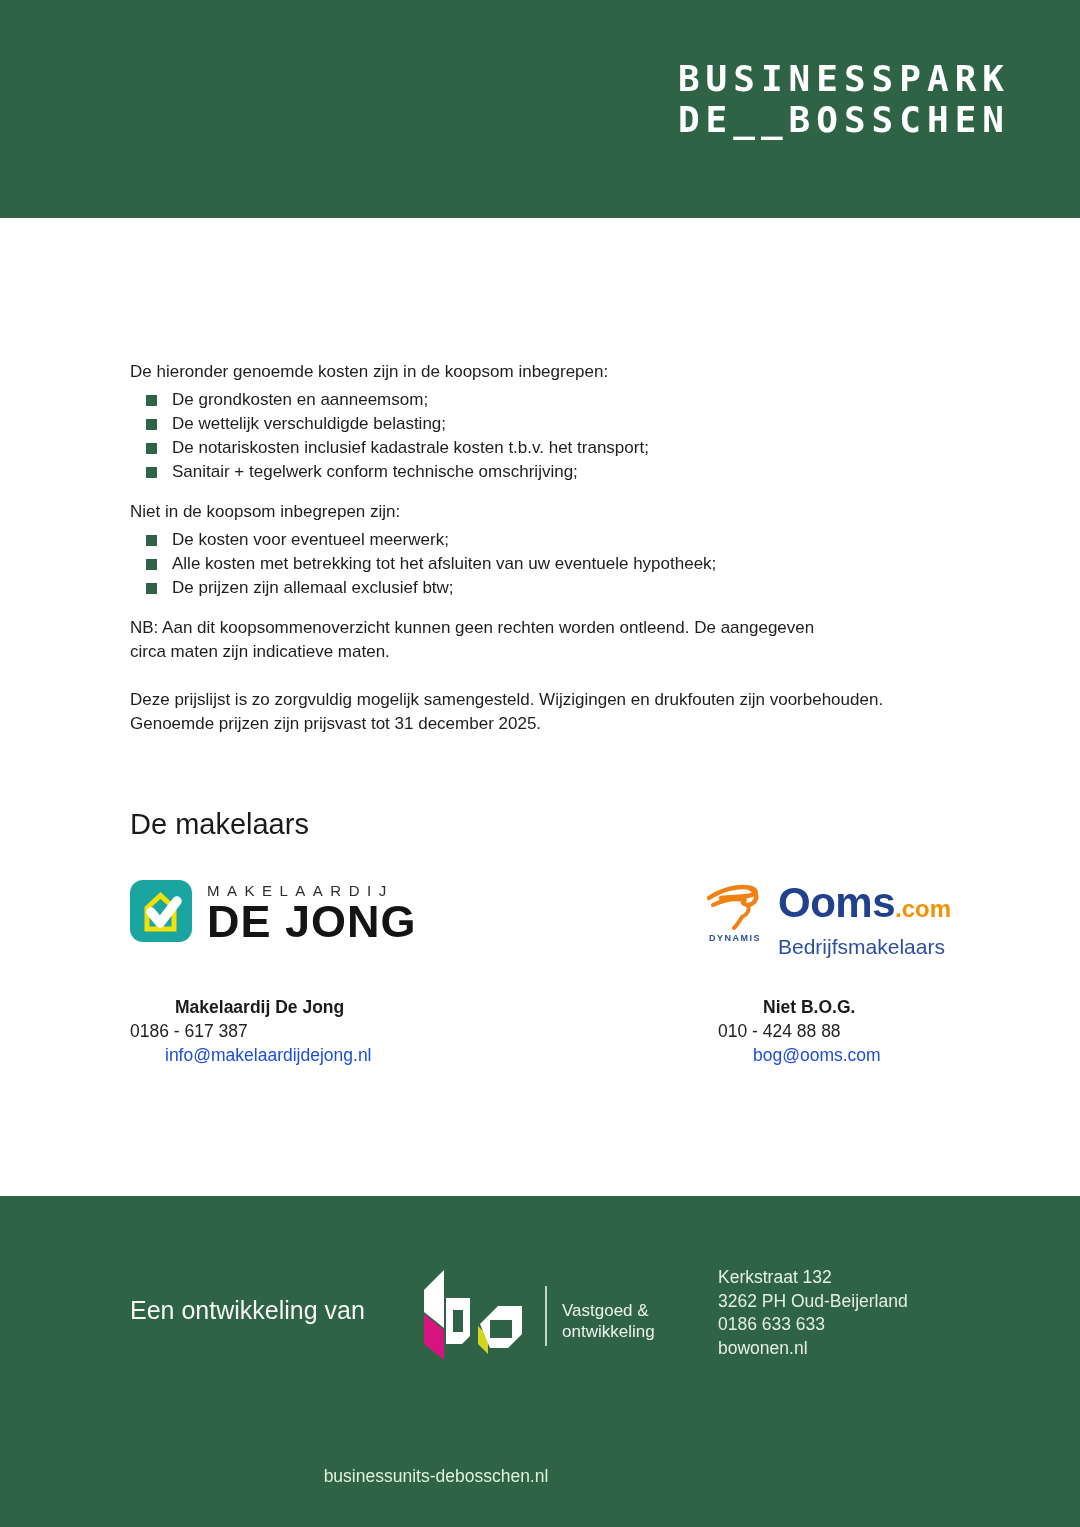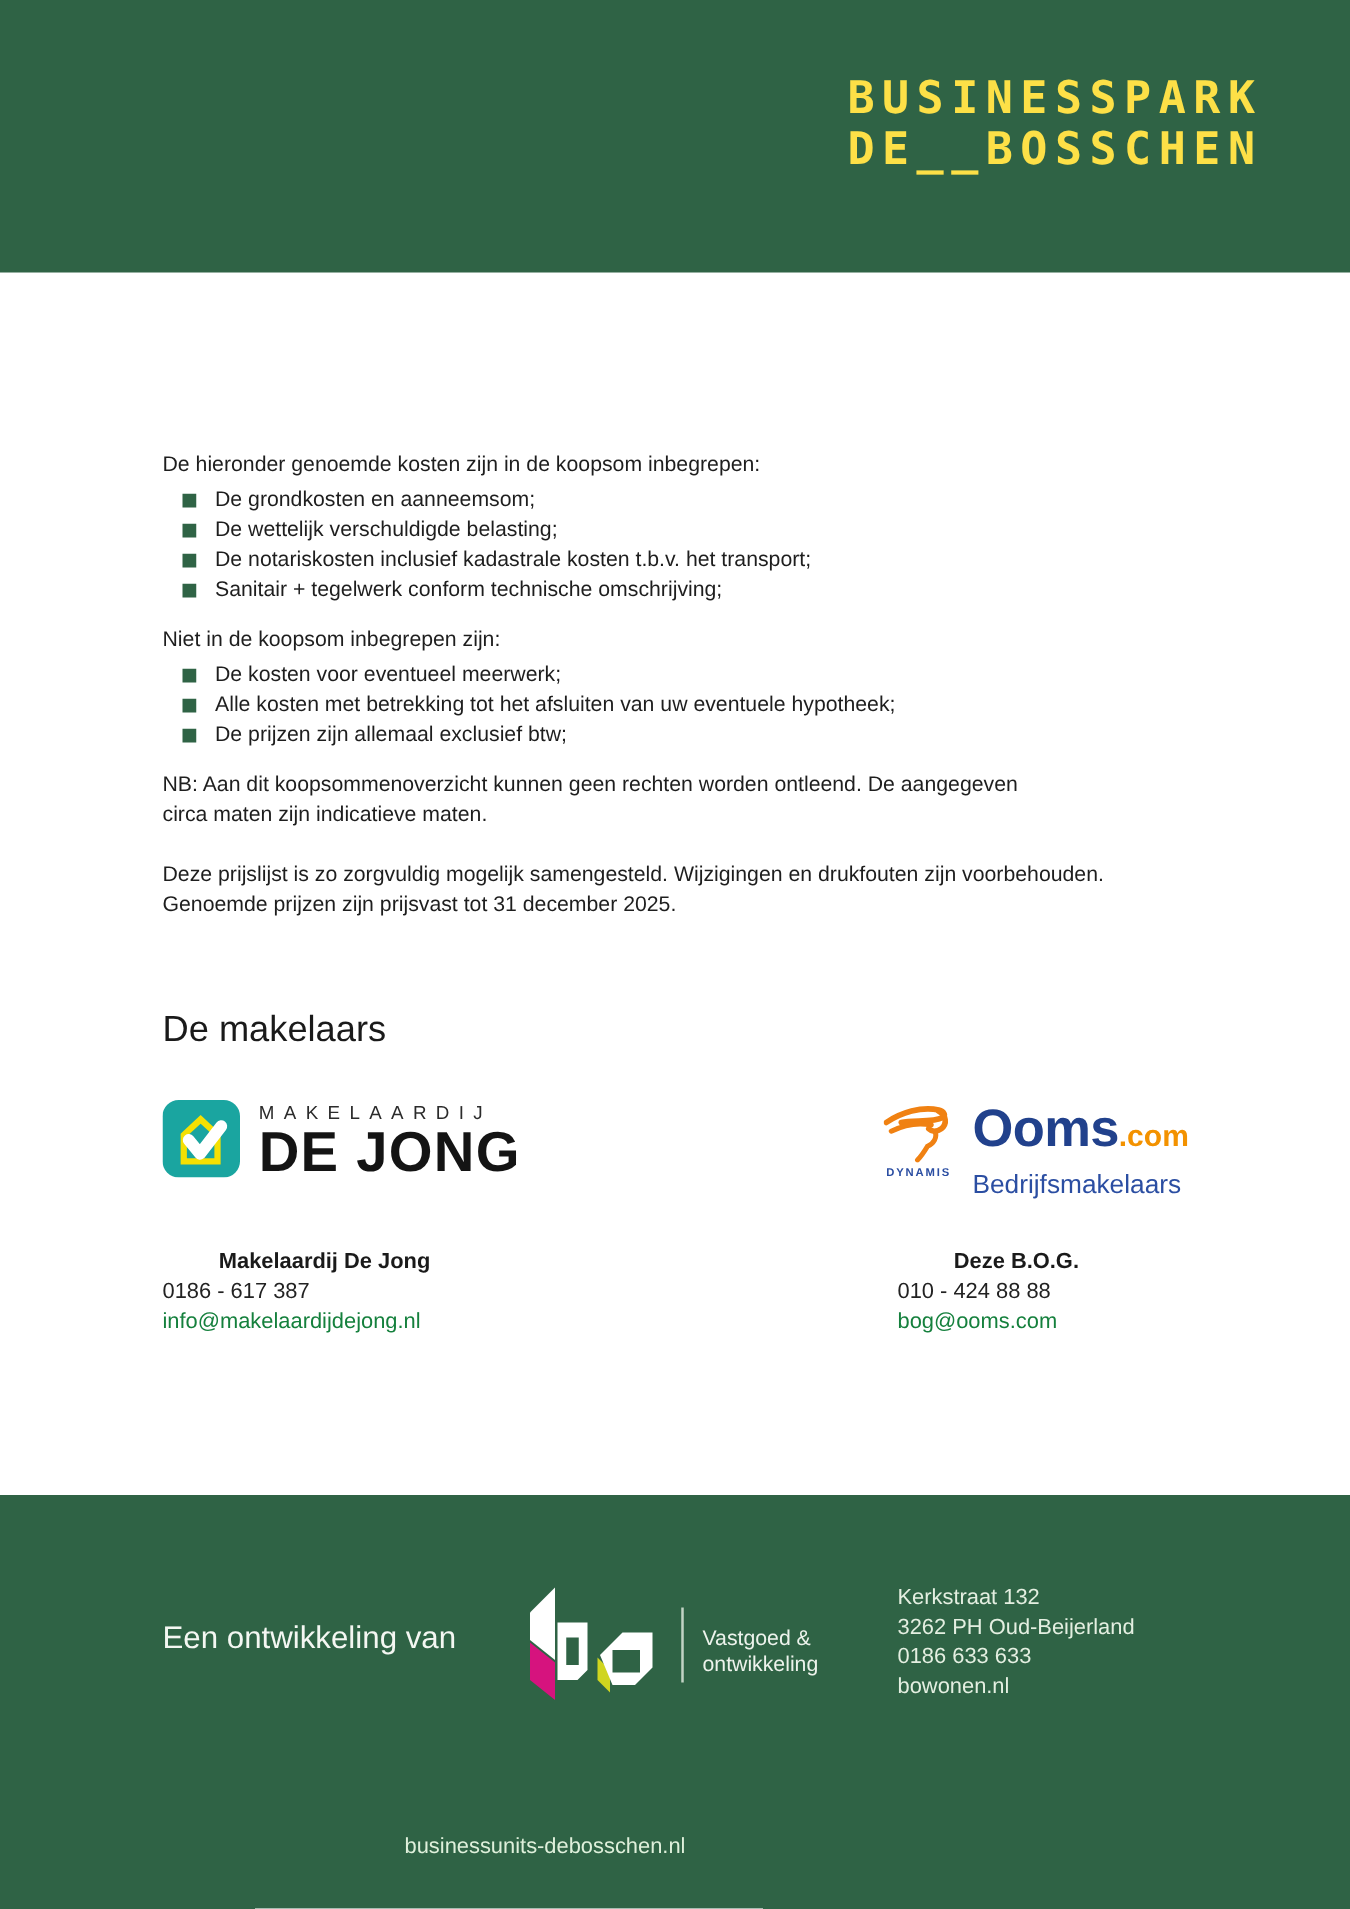--- a/index.html
+++ b/index.html
@@ -4,21 +4,21 @@
 <style>
   * { margin:0; padding:0; box-sizing:border-box; }
   html,body { background:#ffffff; }
   body { width:1080px; font-family:"Liberation Sans", sans-serif; color:#1e1e1e; }
   .page { position:relative; width:1080px; height:1527px; background:#ffffff; overflow:hidden; }
 
   
   .header-band { position:absolute; top:0; left:0; width:1080px; height:218px; background:#2F6345; }
   .bp-logo { position:absolute; top:58px; right:70px; text-align:right;
              font-family:"DejaVu Sans Mono", monospace; font-weight:bold;
-             font-size:36px; letter-spacing:6px; line-height:41px; color:#fde047; white-space:nowrap; }
+             font-size:36px; letter-spacing:6px; line-height:41px; color:#ffffff; white-space:nowrap; }
 
   
   .content { position:absolute; top:218px; left:0; width:1080px; padding:142px 130px 0 130px; }
   .para { font-size:17px; line-height:24px; color:#1e1e1e; }
   .pline { display:block; }
   ul.costs { list-style:none; margin-top:4px; }
   ul.costs li { position:relative; padding-left:42px; font-size:17px; line-height:24px; color:#1e1e1e; }
   ul.costs li::before { content:""; position:absolute; left:16px; top:7px; width:11px; height:11px; background:#2F6345; }
   .mt16 { margin-top:16px; }
   .mt24 { margin-top:24px; }
@@ -45,21 +45,21 @@
   .ooms-main { line-height:34px; white-space:nowrap; }
   .ooms-word { font-size:42px; font-weight:bold; color:#21418C; letter-spacing:-0.5px; }
   .ooms-tld { font-size:24px; font-weight:bold; color:#F39200; }
   .ooms-sub { margin-top:6px; font-size:21px; color:#2B4EA2; }
 
   .contacts-row { display:flex; margin-top:36px; }
   .contacts-col-left { flex:0 0 588px; }
   .contacts-col-right { flex:1; }
   .contact-name { font-size:17.5px; line-height:24px; font-weight:bold; color:#1a1a1a;margin-left:45px; }
   .contact-line { font-size:17.5px; line-height:24px; color:#222; }
-  a.plainlink { color:#15803d; text-decoration:none; }
+  a.plainlink { color:#1d4ed8; text-decoration:none;margin-left:35px; }
 
   
   .footer-band { position:absolute; left:0; bottom:0; width:1080px; height:331px; background:#2F6345; }
   .dev-label { position:absolute; left:130px; top:100px; font-size:25px; color:#F4F7F2; }
   .bo-logo { position:absolute; left:424px; top:72px; width:100px; height:92px; }
   .bo-divider { position:absolute; left:545px; top:90px; width:2px; height:60px; background:#DCE8DB; opacity:.85; }
   .bo-tagline { position:absolute; left:562px; top:104px; font-size:17px; line-height:21px; color:#EDF3EC; }
   .footer-address { position:absolute; left:718px; top:70px; font-size:17.5px; line-height:23.5px; color:#E4EFE1; }
   .footer-address a { color:#E4EFE1; text-decoration:none; }
   .footer-url { position:absolute; left:0; top:270px; width:872px; text-align:center; font-size:17.5px; color:#DFF0DB; }
@@ -141,21 +141,21 @@
       </div>
     </div>
 
     <div class="contacts-row">
       <div class="contacts-col-left">
         <div class="contact-name">Makelaardij De Jong</div>
         <div class="contact-line">0186 - 617 387</div>
         <div class="contact-line"><a href="#" class="plainlink">info@makelaardijdejong.nl</a></div>
       </div>
       <div class="contacts-col-right">
-        <div class="contact-name">Deze B.O.G.</div>
+        <div class="contact-name">Niet B.O.G.</div>
         <div class="contact-line">010 - 424 88 88</div>
         <div class="contact-line"><a href="#" class="plainlink">bog@ooms.com</a></div>
       </div>
     </div>
 
   </div>
 
   <div class="footer-band">
     <div class="dev-label">Een ontwikkeling van</div>
 

